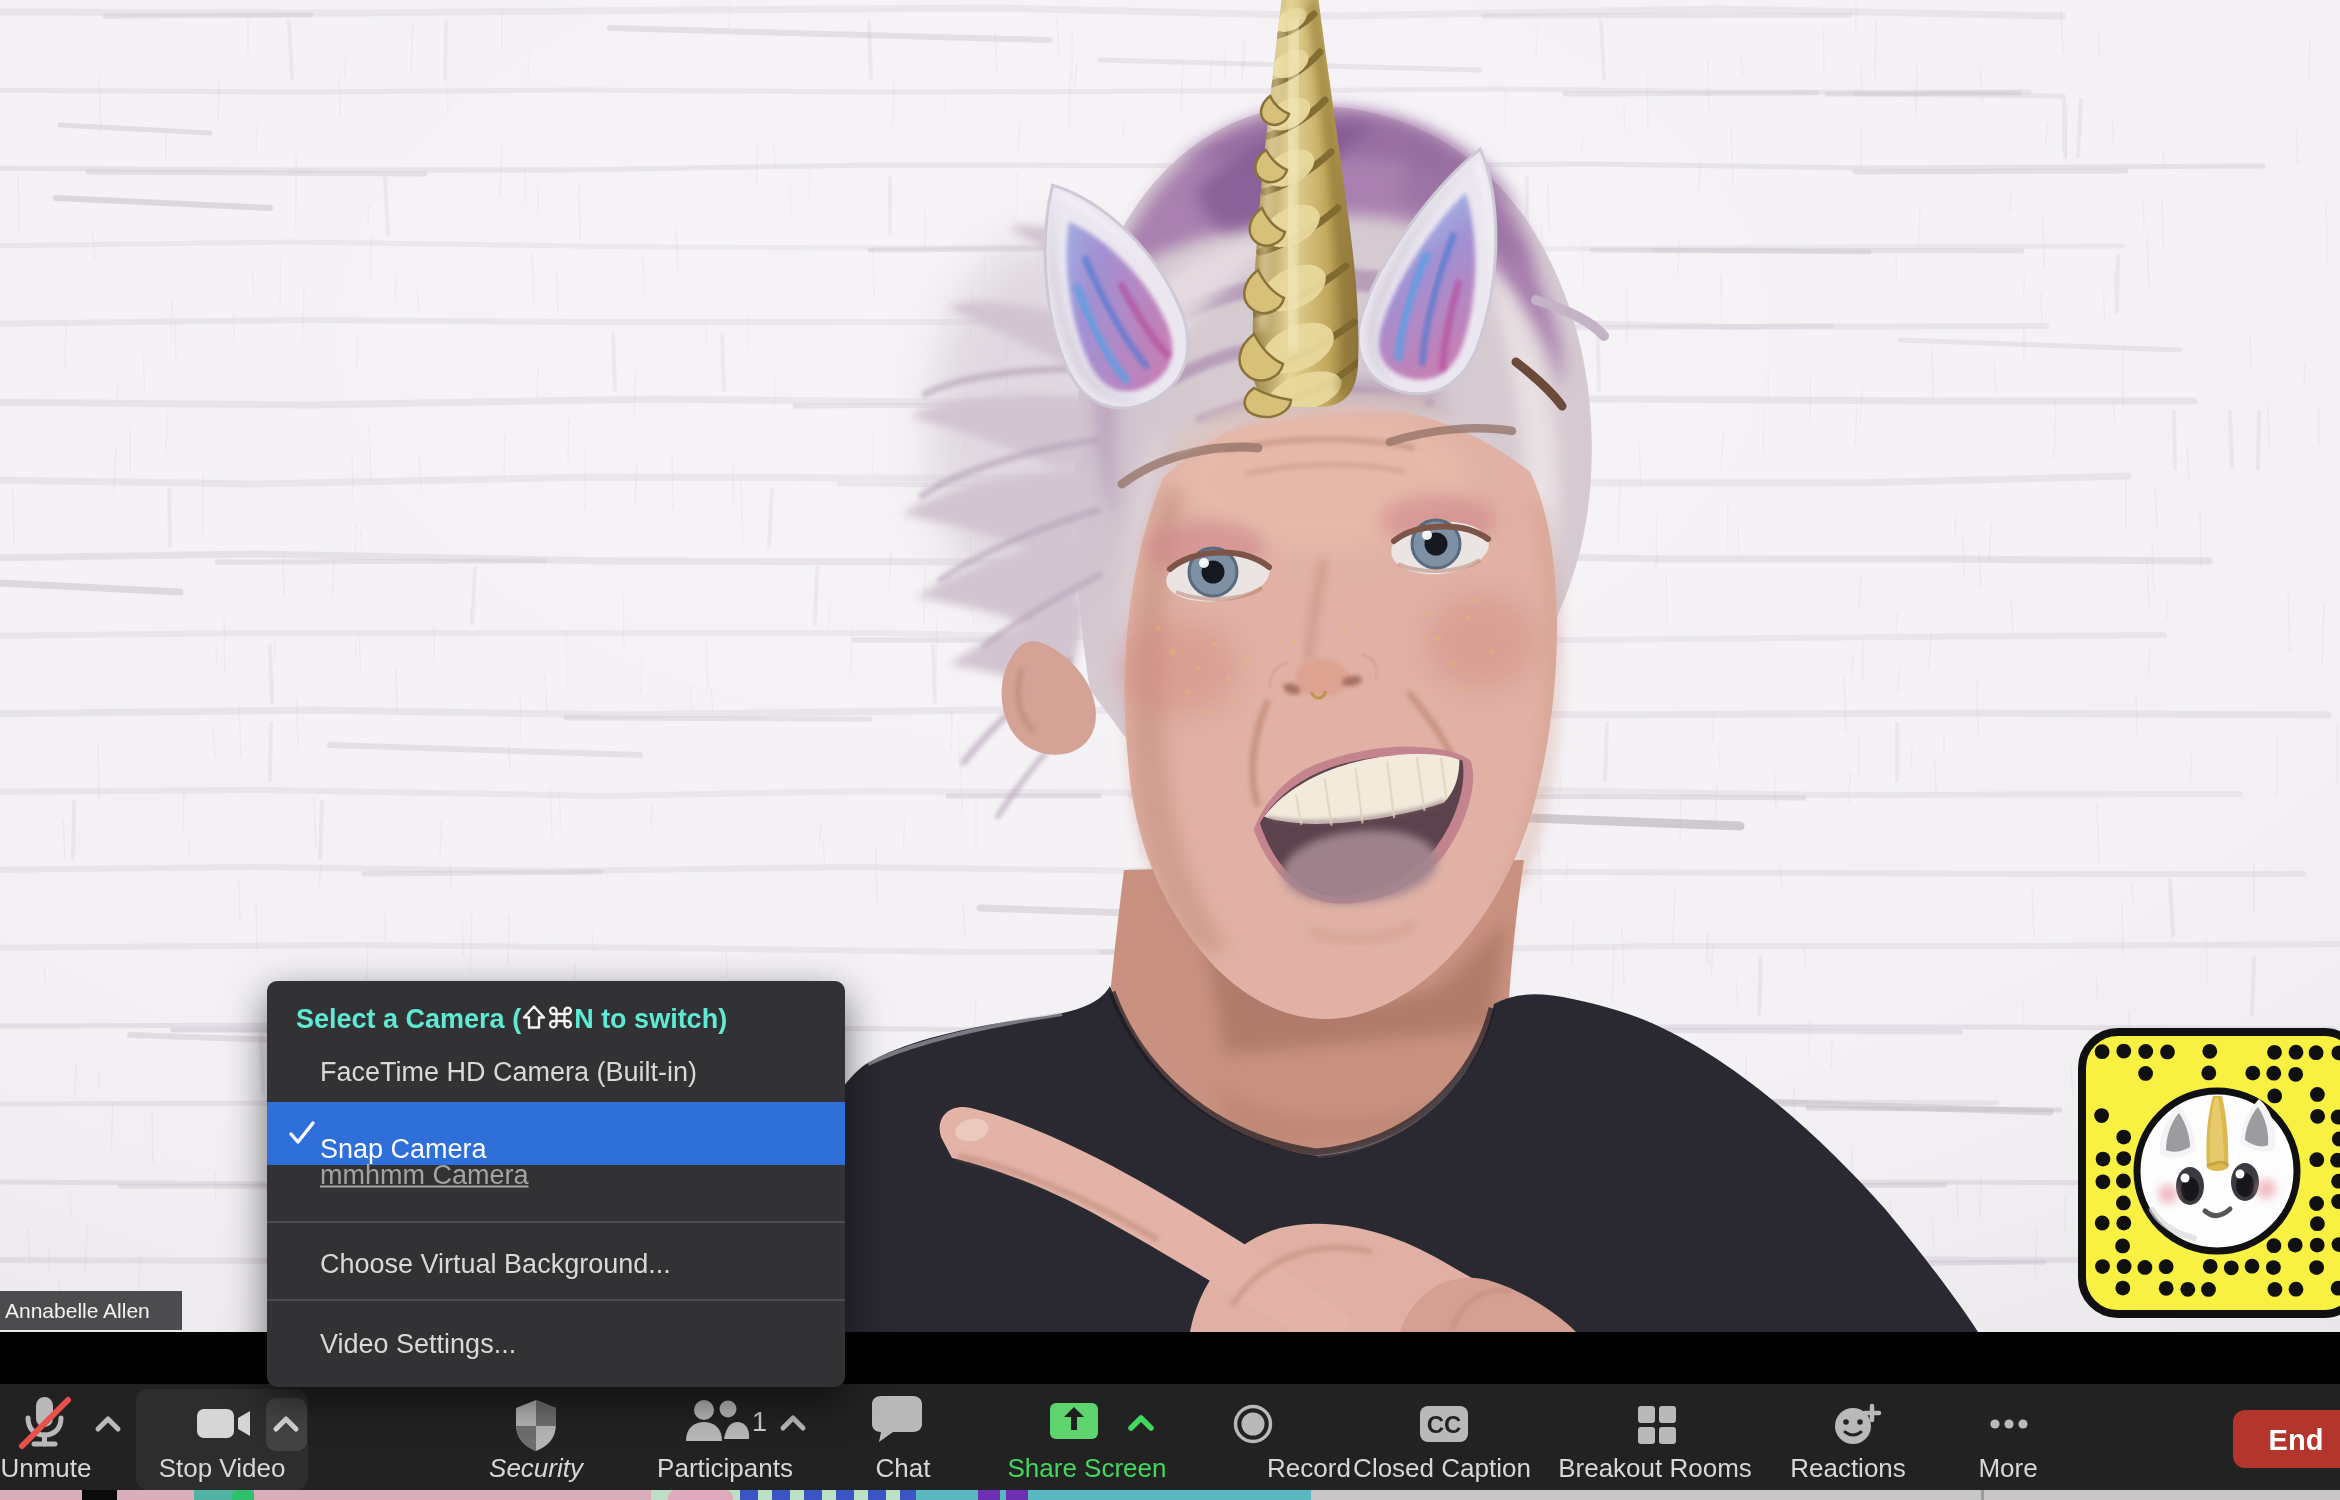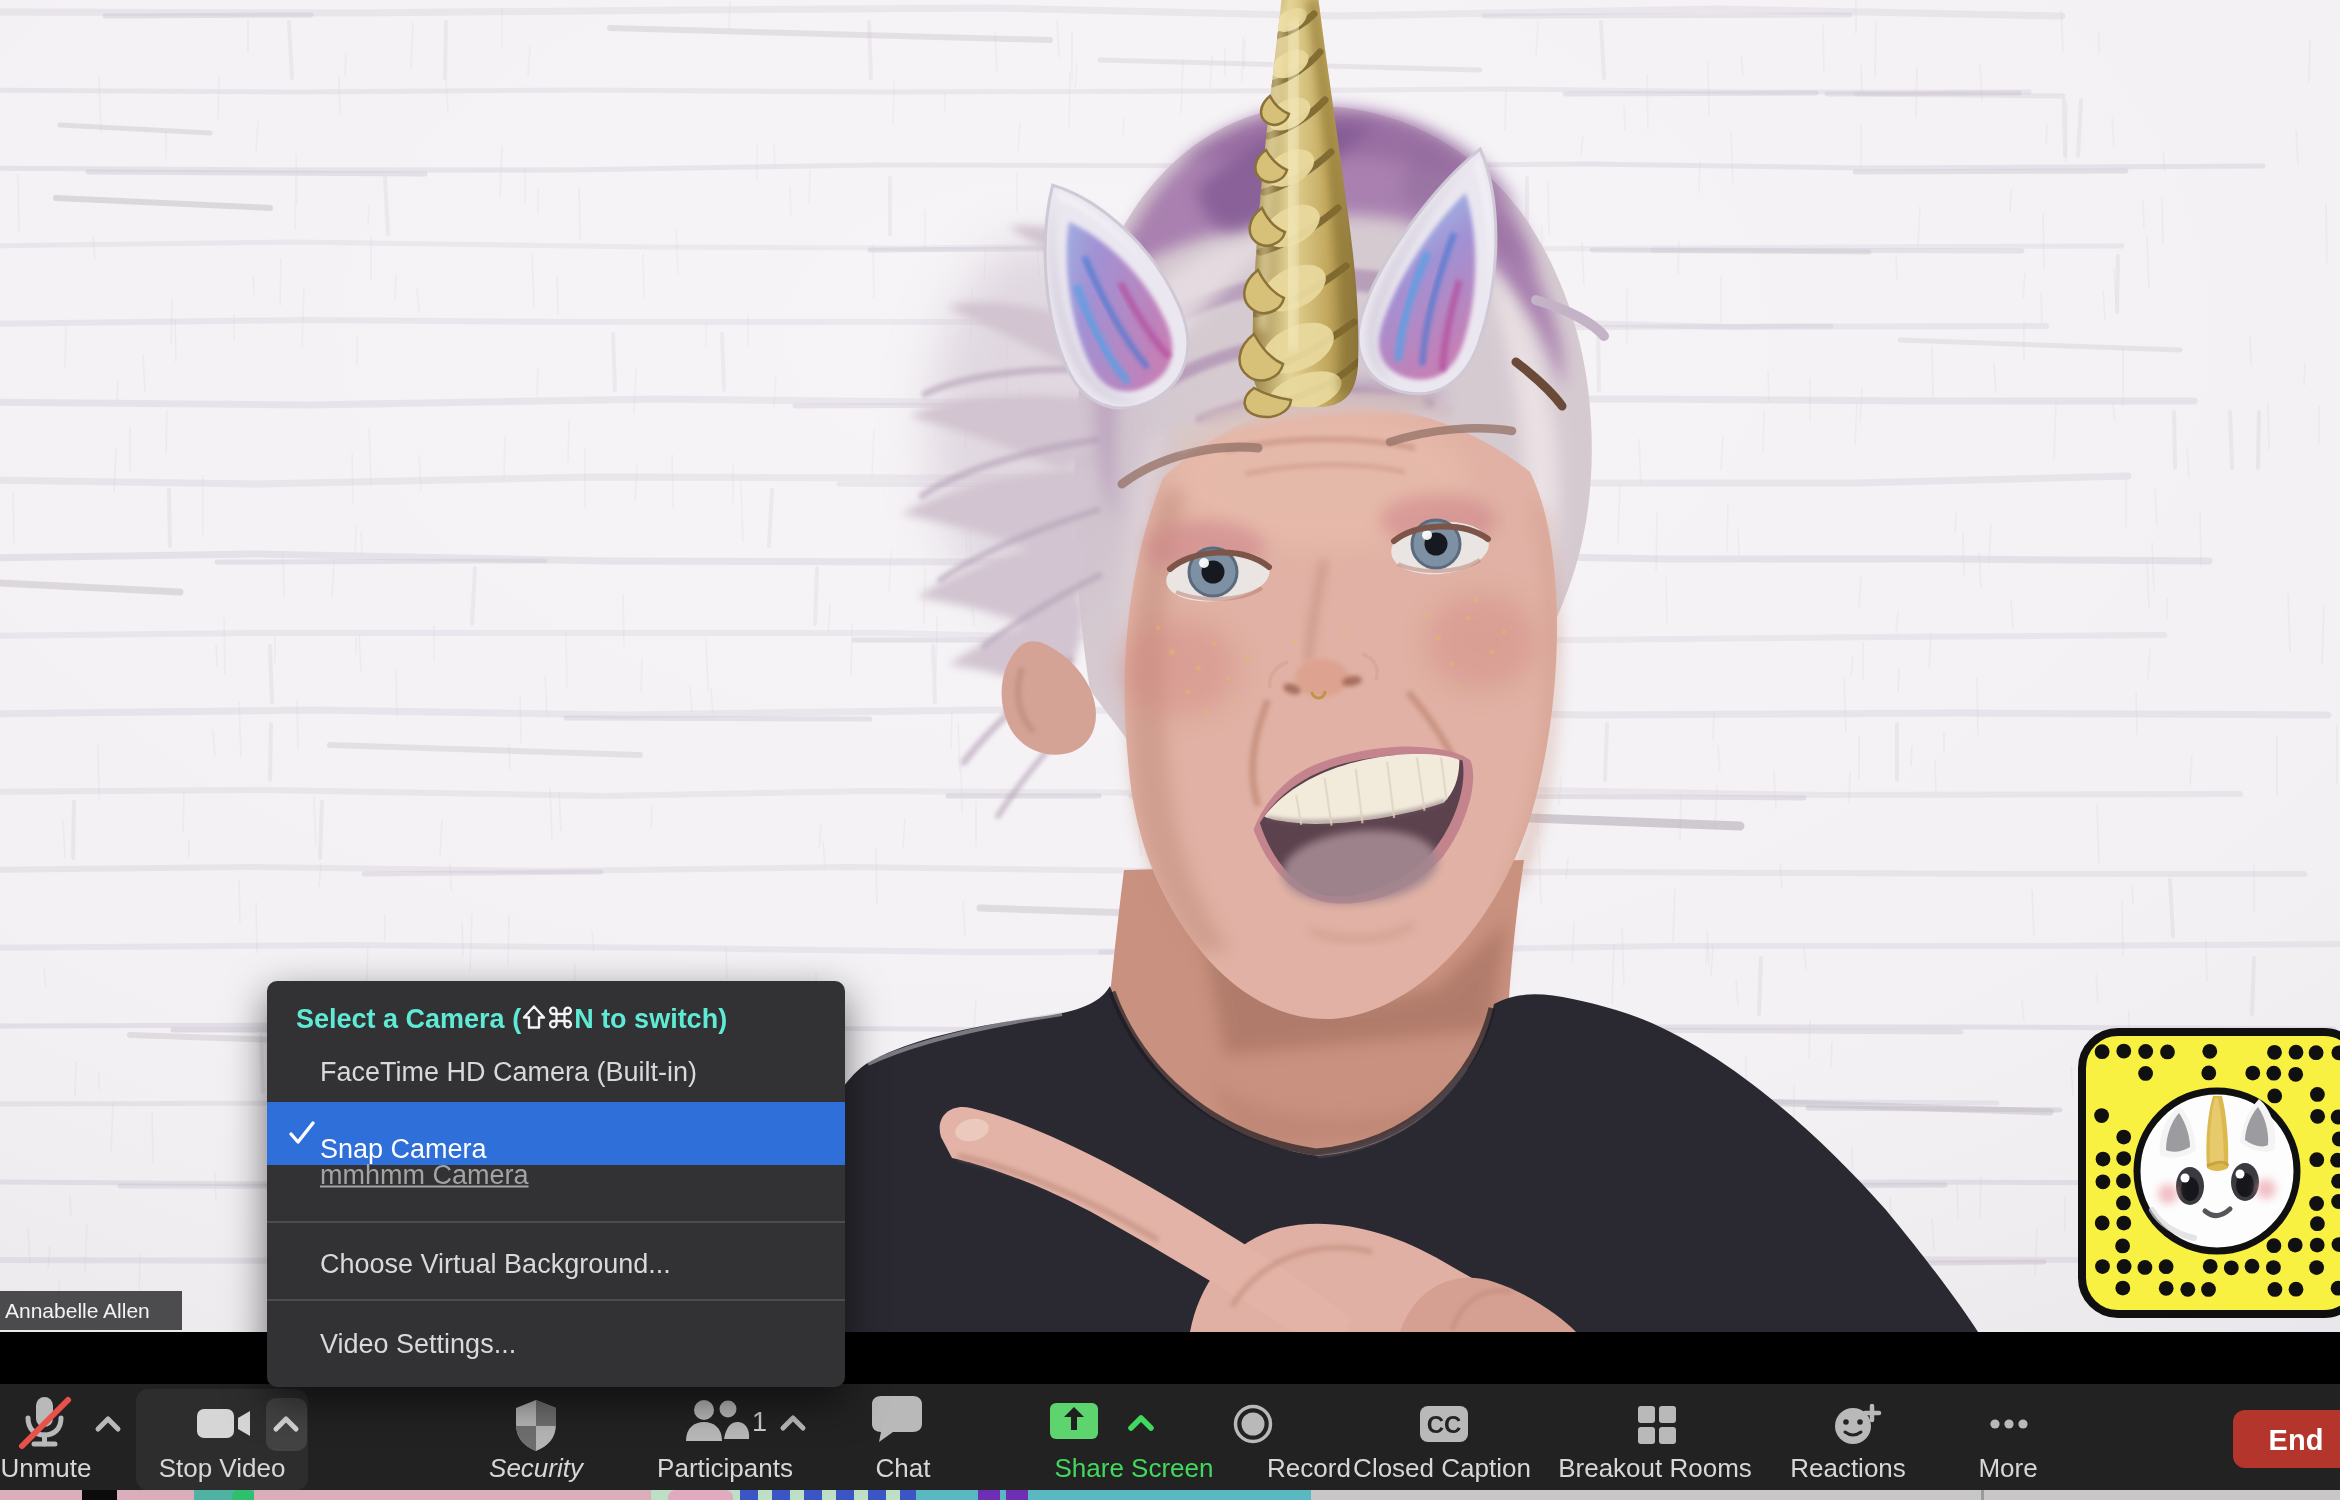--- a/index.html
+++ b/index.html
@@ -1002,21 +1002,21 @@
       </g>
 
       <rect x="2233" y="26" width="120" height="58" rx="12" fill="#b3352c"></rect>
       <text x="2296" y="66" font-size="29" font-weight="bold" fill="#fff" text-anchor="middle" font-family="Liberation Sans">End</text>
     </svg>
     <div class="tlabel" style="left:46px;">Unmute</div>
     <div class="tlabel" style="left:222px;">Stop Video</div>
     <div class="tlabel" style="left:536px;font-style:italic;">Security</div>
     <div class="tlabel" style="left:725px;">Participants</div>
     <div class="tlabel" style="left:903px;">Chat</div>
-    <div class="tlabel" style="left:1134px;color:#41d95d;">Share Screen</div>
+    <div class="tlabel" style="left:1087px;color:#41d95d;">Share Screen</div>
     <div class="tlabel" style="left:1309px;">Record</div>
     <div class="tlabel" style="left:1442px;">Closed Caption</div>
     <div class="tlabel" style="left:1655px;">Breakout Rooms</div>
     <div class="tlabel" style="left:1848px;">Reactions</div>
     <div class="tlabel" style="left:2008px;">More</div>
   </div>
 
   <div id="strip">
     <div class="seg" style="left:82px;width:35px;background:#0b0b0b;"></div>
     <div class="seg" style="left:194px;width:60px;background:#4fb2a2;"></div>

